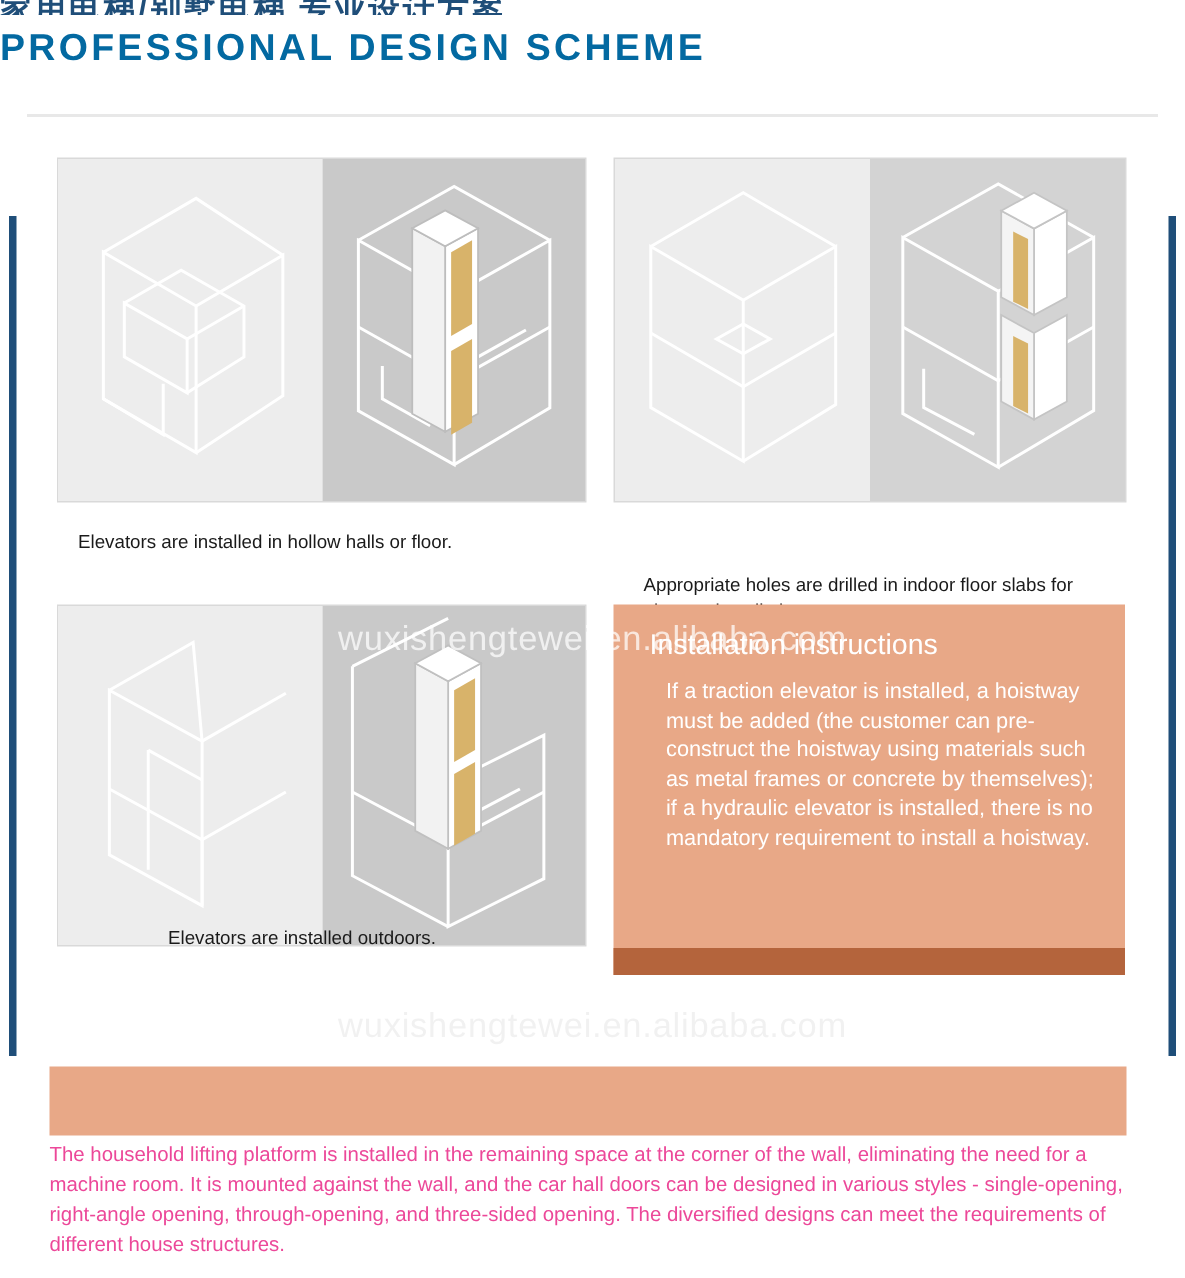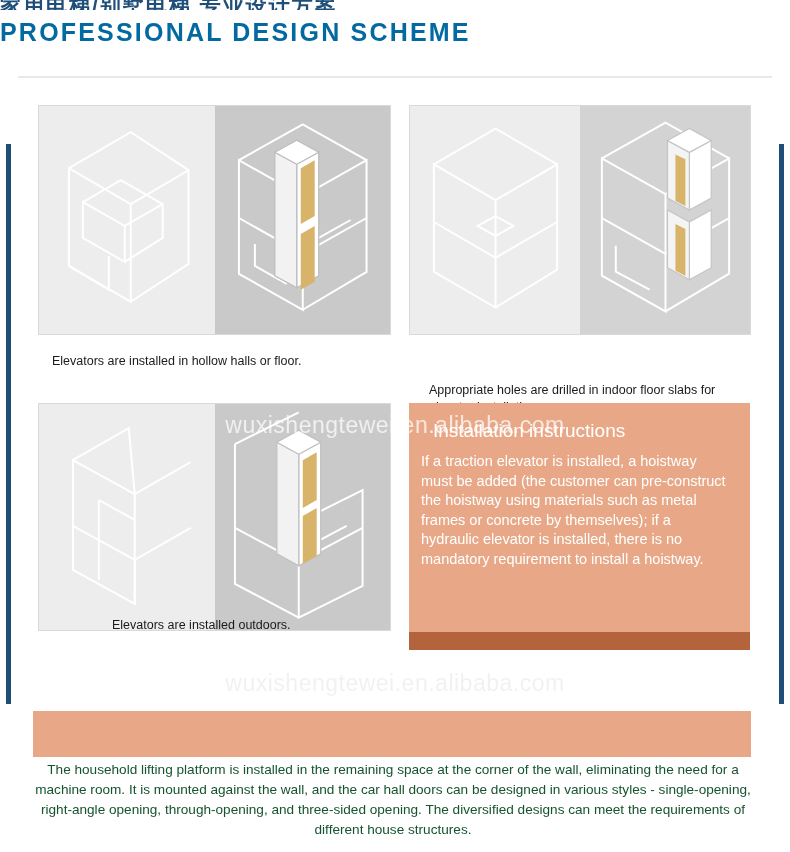--- a/index.html
+++ b/index.html
@@ -107,21 +107,21 @@
   }
   .instr h3 {
     margin: 0;
     padding: 17px 20px 0 24px;
     font-size: 19px;
     font-weight: normal;
     color: #ffffff;
   }
   .instr p {
     margin: 0;
-    padding: 10px 20px 0 12px;
+    padding: 10px 20px 0 35px;
     font-size: 14.5px;
     line-height: 19.5px;
     color: #ffffff;
   }
 
   
   .strip {
     position: absolute;
     left: 33px;
     top: 711px;
@@ -131,22 +131,21 @@
   }
 
   
   .bottom-text {
     position: absolute;
     left: 33px;
     top: 760px;
     width: 720px;
     font-size: 13.6px;
     line-height: 20px;
-    color: #14532d;
-    text-align: center;
+    color: #ec4899;
   }
 
   
   .watermark {
     position: absolute;
     left: 0; right: 0;
     top: 412px;
     text-align: center;
     font-size: 23px;
     letter-spacing: .5px;

